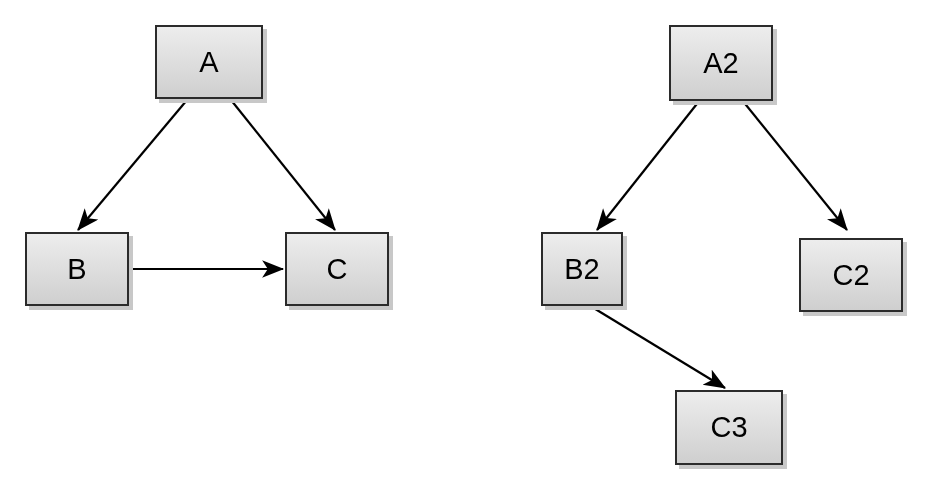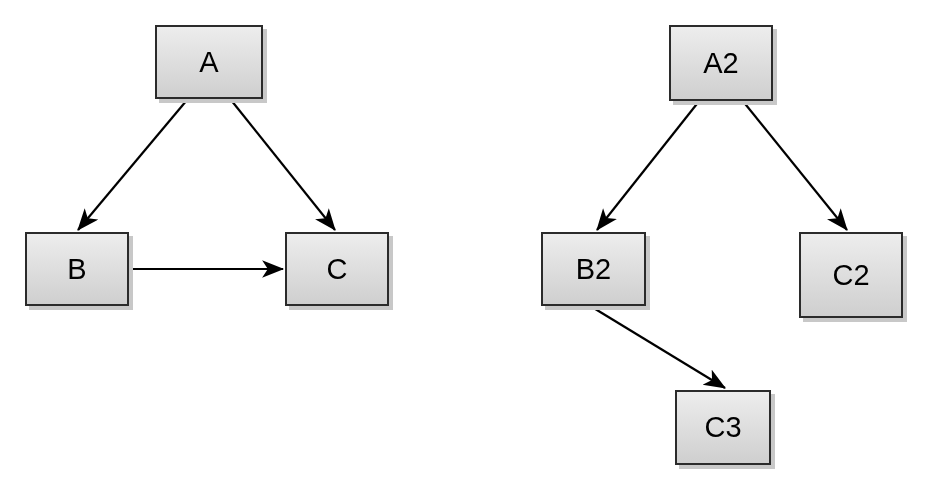--- a/index.html
+++ b/index.html
@@ -74,24 +74,24 @@
       </div>
       <div class="node" style="left: 25px; top: 232px; width: 104px; height: 74px; border-color: rgb(43, 43, 43); box-shadow: rgb(200, 200, 200) 4px 4px 0px 0px; background: linear-gradient(rgb(237, 237, 237) 0%, rgb(207, 207, 207) 100%);">
         <span class="node-label">B</span>
       </div>
       <div class="node" style="left: 285px; top: 232px; width: 104px; height: 74px; border-color: rgb(43, 43, 43); box-shadow: rgb(200, 200, 200) 4px 4px 0px 0px; background: linear-gradient(rgb(237, 237, 237) 0%, rgb(207, 207, 207) 100%);">
         <span class="node-label">C</span>
       </div>
       <div class="node" style="left: 669px; top: 25px; width: 104px; height: 76px; border-color: rgb(43, 43, 43); box-shadow: rgb(200, 200, 200) 4px 4px 0px 0px; background: linear-gradient(rgb(237, 237, 237) 0%, rgb(207, 207, 207) 100%);">
         <span class="node-label">A2</span>
       </div>
-      <div class="node" style="left: 541px; top: 232px; width: 105px; height: 74px; border-color: rgb(43, 43, 43); box-shadow: rgb(200, 200, 200) 4px 4px 0px 0px; background: linear-gradient(rgb(237, 237, 237) 0%, rgb(207, 207, 207) 100%);">
+      <div class="node" style="left: 541px; top: 232px; width: 82px; height: 74px; border-color: rgb(43, 43, 43); box-shadow: rgb(200, 200, 200) 4px 4px 0px 0px; background: linear-gradient(rgb(237, 237, 237) 0%, rgb(207, 207, 207) 100%);">
         <span class="node-label">B2</span>
       </div>
-      <div class="node" style="left: 799px; top: 232px; width: 104px; height: 86px; border-color: rgb(43, 43, 43); box-shadow: rgb(200, 200, 200) 4px 4px 0px 0px; background: linear-gradient(rgb(237, 237, 237) 0%, rgb(207, 207, 207) 100%); text-align: right;">
+      <div class="node" style="left: 799px; top: 238px; width: 104px; height: 74px; border-color: rgb(43, 43, 43); box-shadow: rgb(200, 200, 200) 4px 4px 0px 0px; background: linear-gradient(rgb(237, 237, 237) 0%, rgb(207, 207, 207) 100%); text-align: right;">
         <span class="node-label">C2</span>
       </div>
-      <div class="node" style="left: 675px; top: 390px; width: 96px; height: 75px; border-color: rgb(43, 43, 43); box-shadow: rgb(200, 200, 200) 4px 4px 0px 0px; background: linear-gradient(rgb(237, 237, 237) 0%, rgb(207, 207, 207) 100%);">
+      <div class="node" style="left: 675px; top: 390px; width: 108px; height: 75px; border-color: rgb(43, 43, 43); box-shadow: rgb(200, 200, 200) 4px 4px 0px 0px; background: linear-gradient(rgb(237, 237, 237) 0%, rgb(207, 207, 207) 100%);">
         <span class="node-label">C3</span>
       </div>
     </div>
 
 </div>
 
 </body></html>

